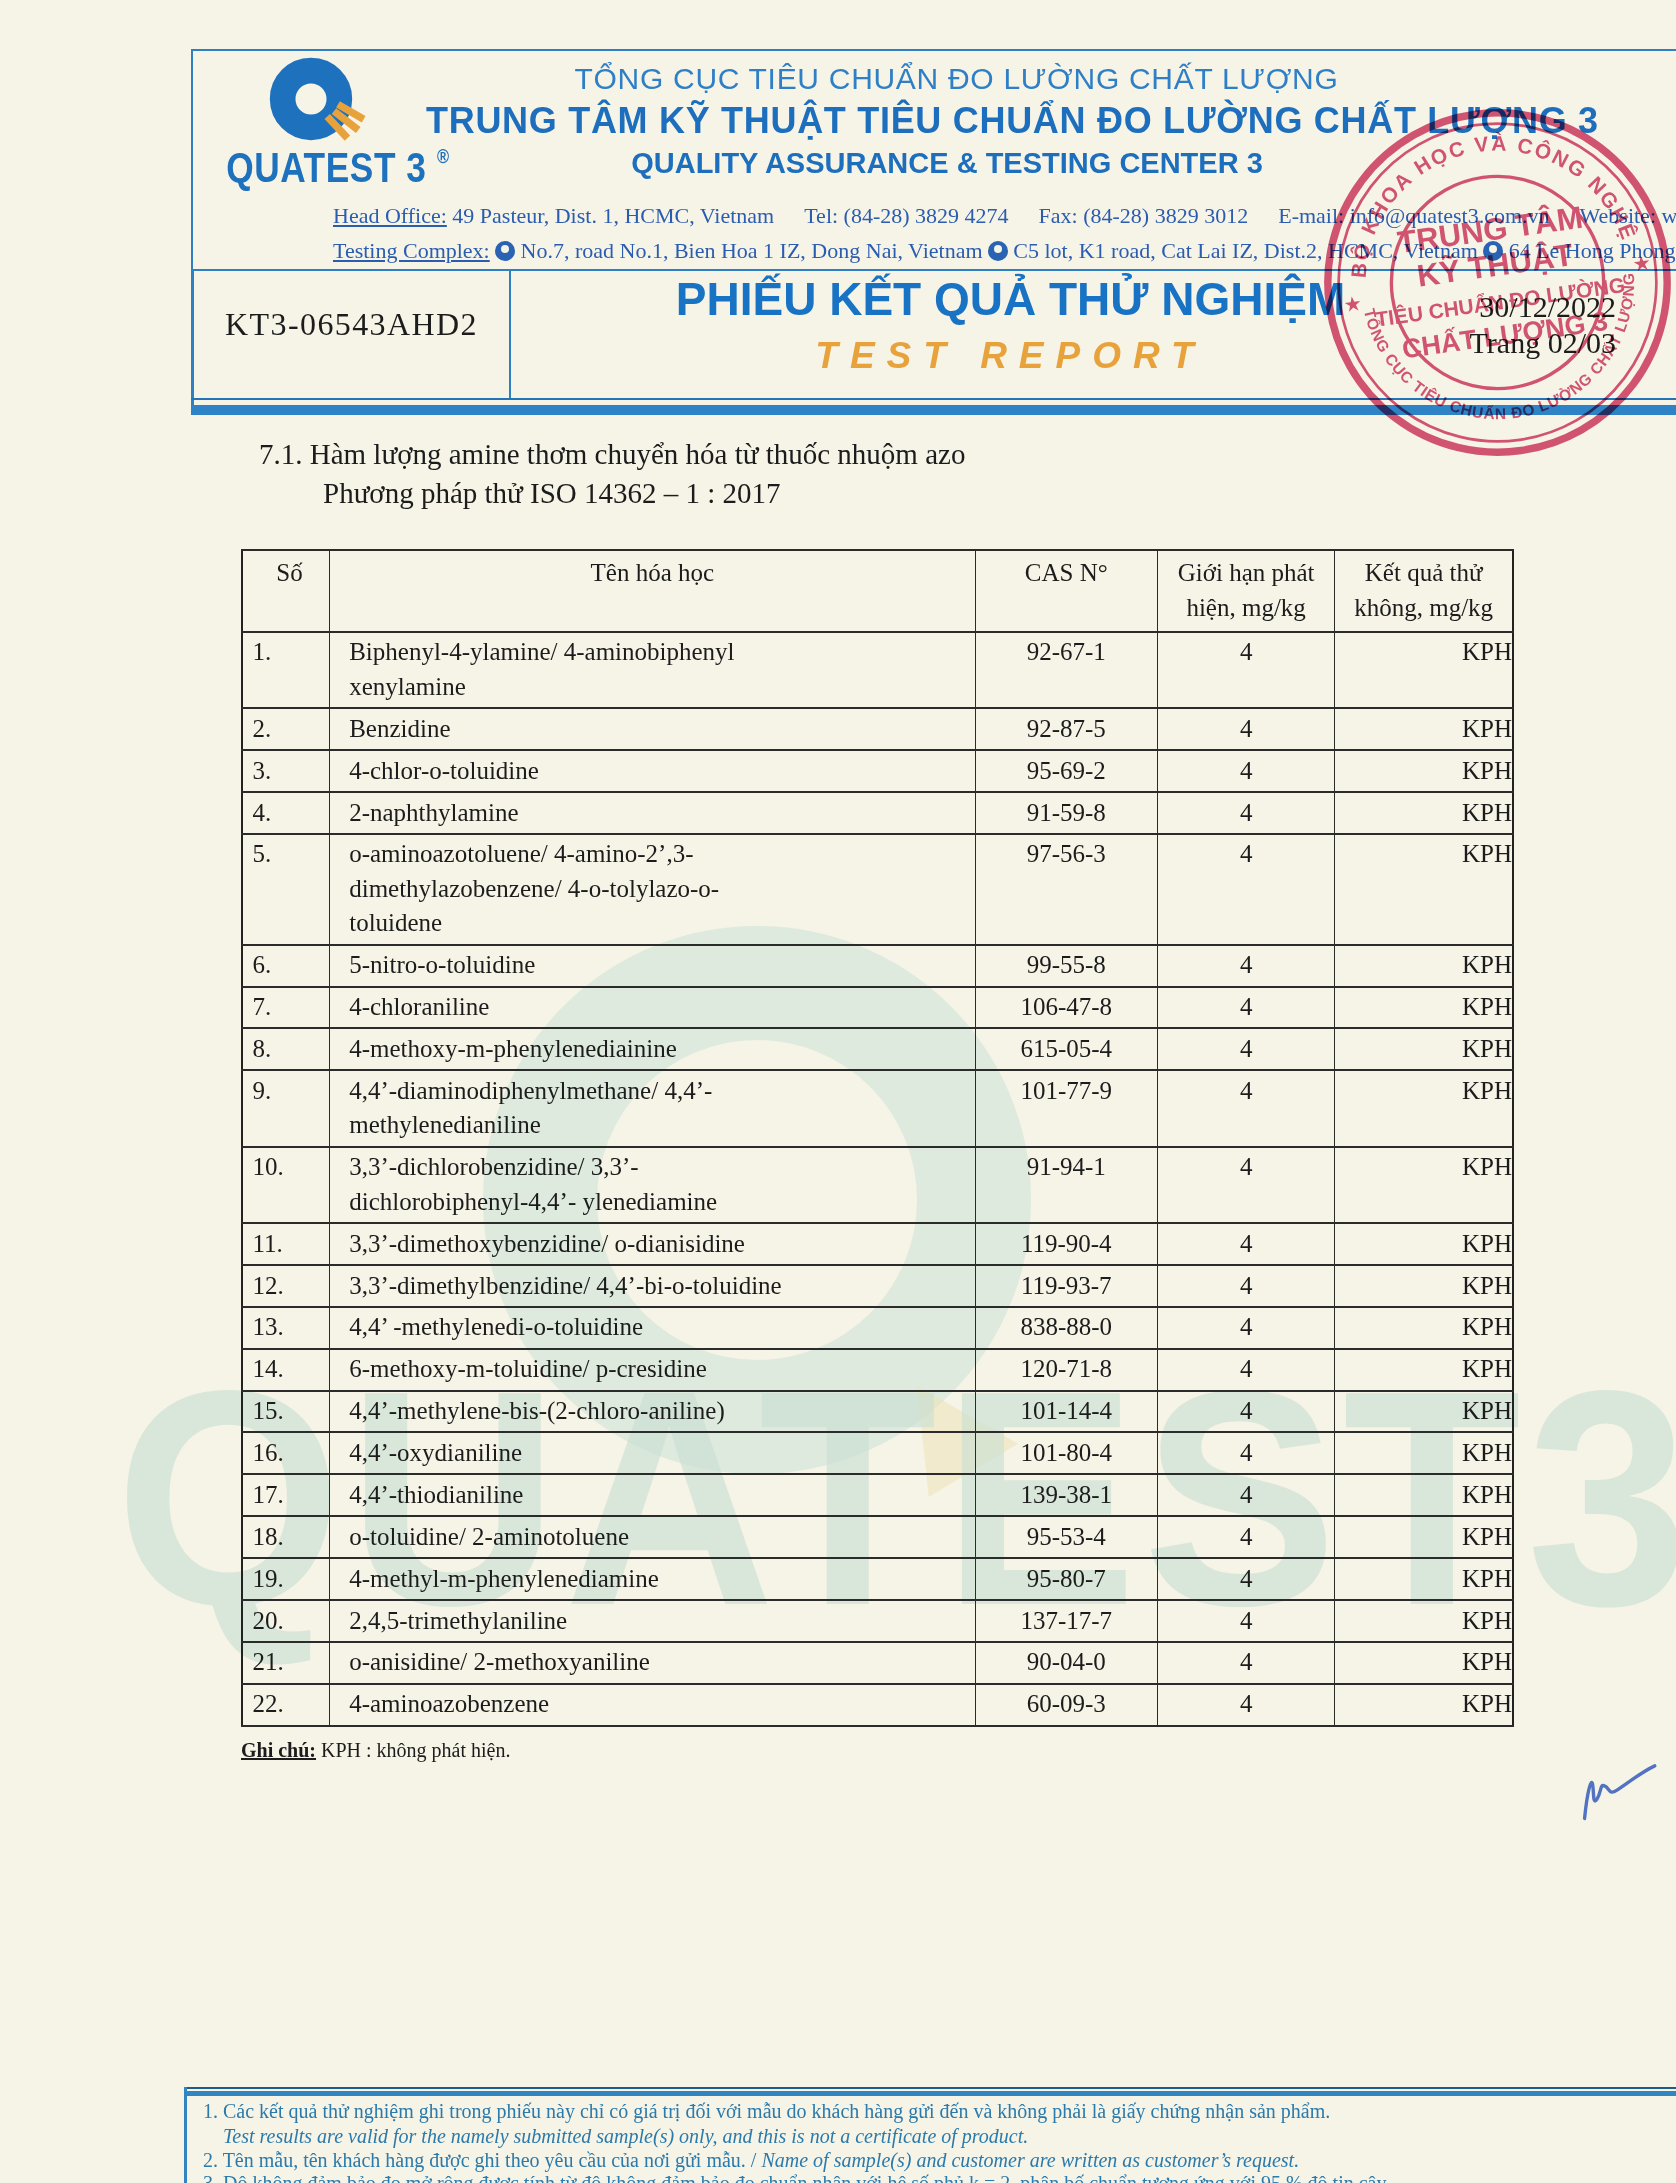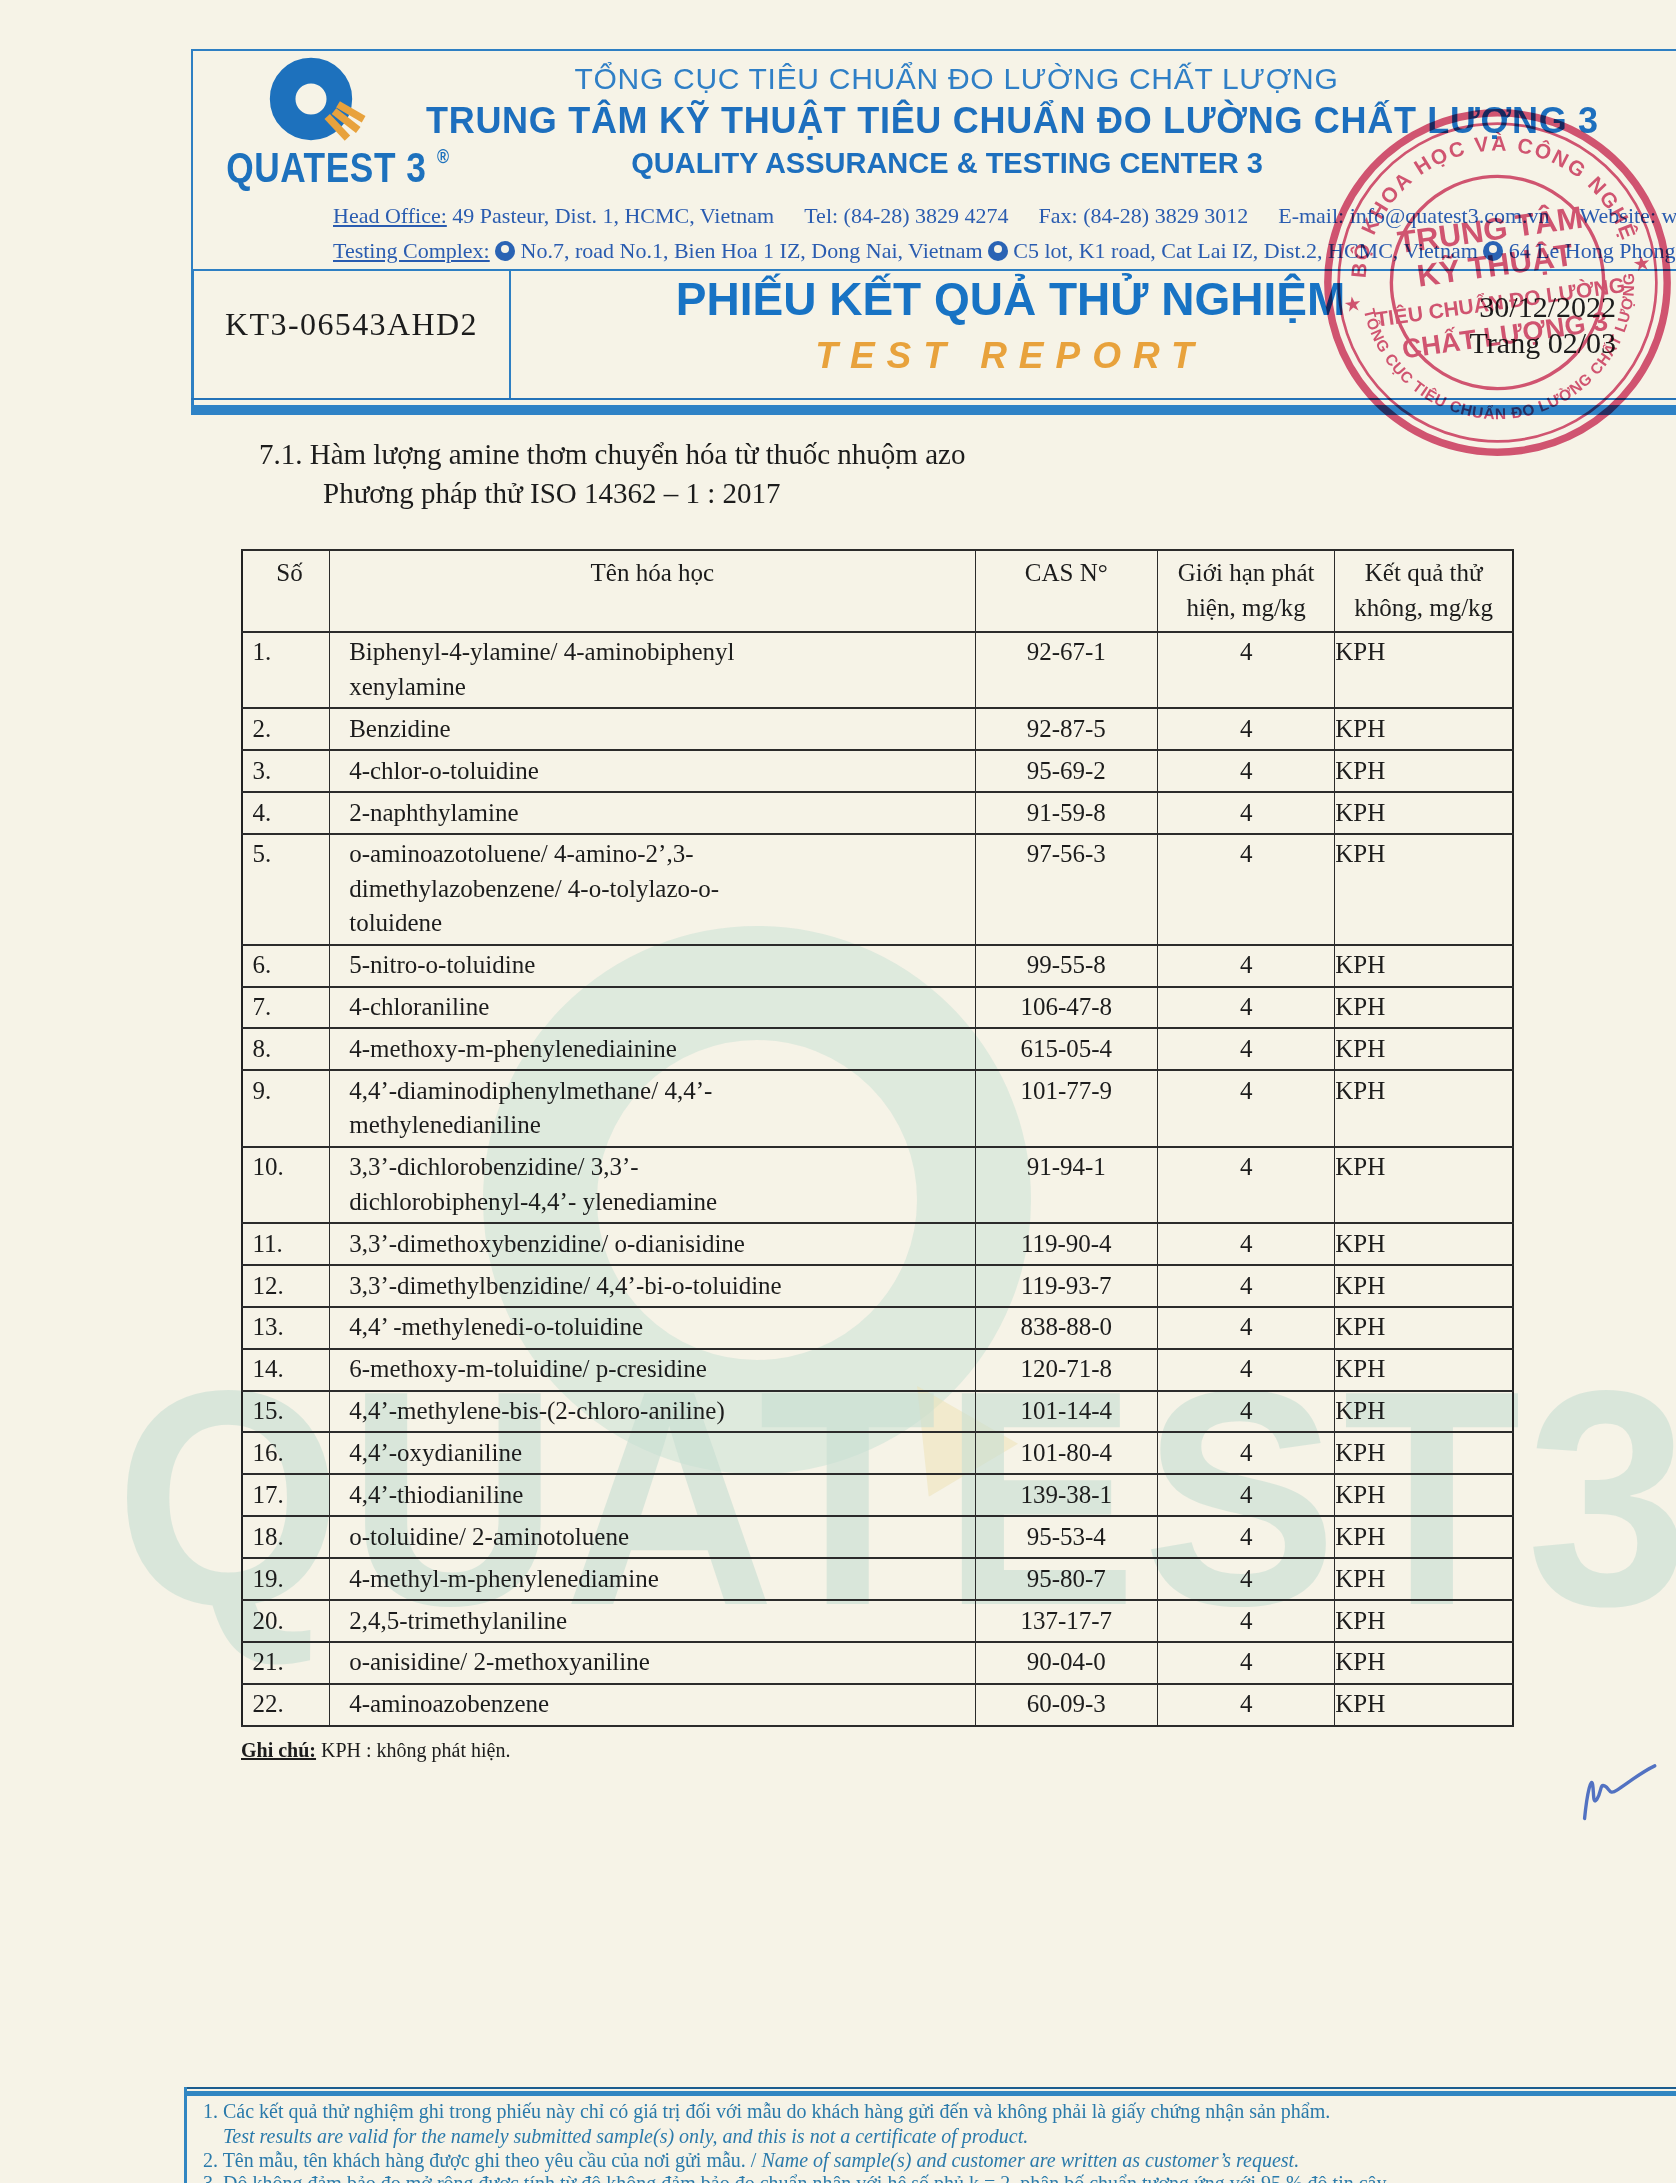--- a/index.html
+++ b/index.html
@@ -65,21 +65,21 @@
     font-size:25px; line-height:1.38;}
   table.results th, table.results td{border:1.4px solid #2b2b2b; vertical-align:top; padding:2.7px 0;}
   table.results tr{border-top:2px solid #2b2b2b; border-bottom:2px solid #2b2b2b;}
   table.results{border:2px solid #222;}
   table.results thead th{font-weight:normal; text-align:center; padding:5.4px 2.7px;
     border-bottom:2.7px solid #2b2b2b;}
   .c-no{width:74px; text-align:left; padding-left:9.5px !important;}
   .c-name{width:639px; text-align:left; padding-left:19px !important; white-space:pre-line;}
   .c-cas{width:176px; text-align:center;}
   .c-limit{width:171px; text-align:center;}
-  .c-result{text-align:left;}
+  .c-result{text-align:right;}
   #note-line{margin-top:12px; font-size:20px;}
   #note-line .lbl{font-weight:bold; text-decoration:underline;}
   
   #pen-mark{left:1575px; top:1751px;}
   
   #foot-rule-thin {left:184px; top:2087px; width:1492px; height:2px; background:#1b5c8f;}
   #foot-rule-thick{left:184px; top:2091px; width:1492px; height:4.7px; background:#3186c2;}
   #foot-vline{left:184px; top:2087px; width:2.7px; height:97px; background:#3186c2;}
   .fnote{left:203px; width:1454px; font-size:20px; color:#2a7aab; white-space:nowrap;}
   #fn1{top:2100px;}

